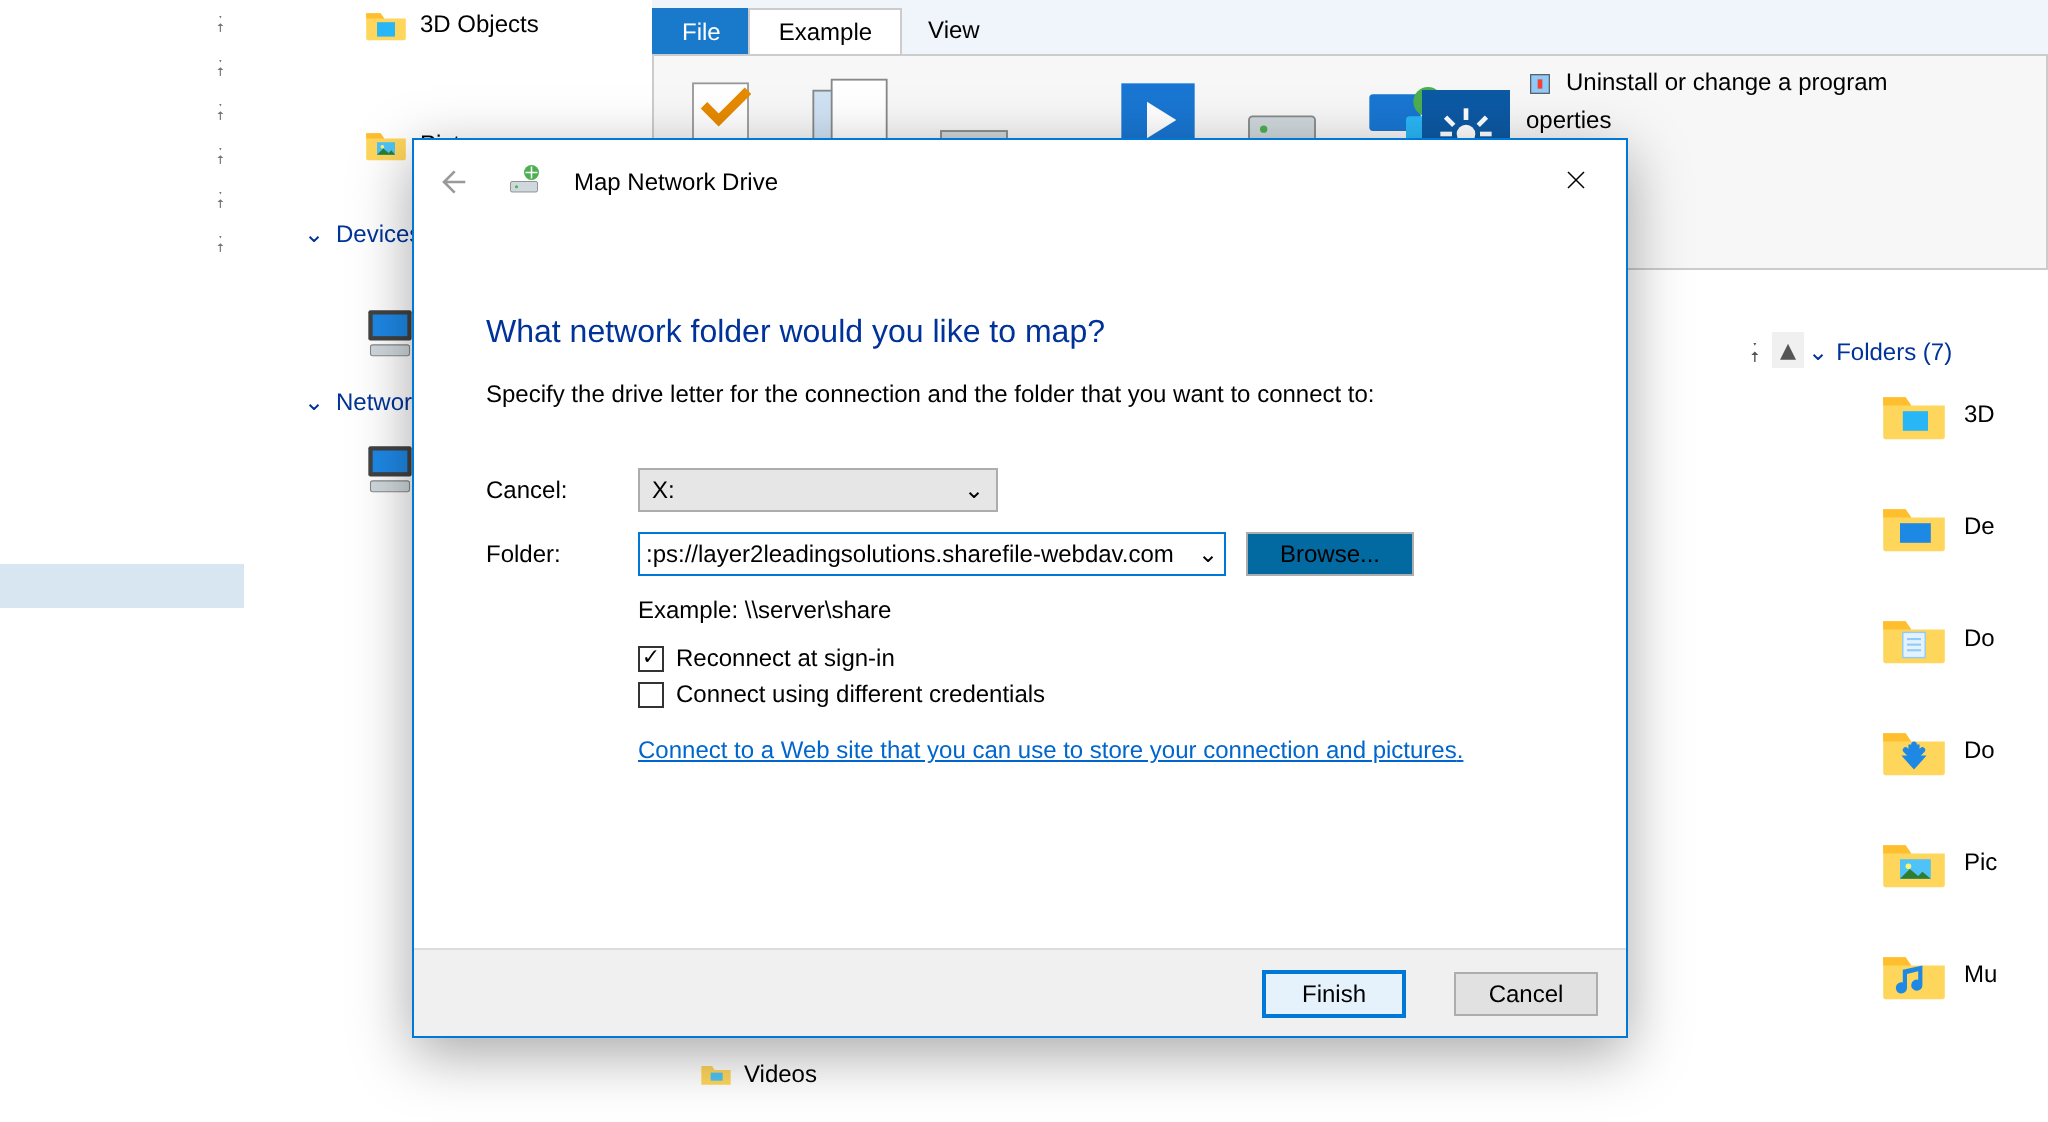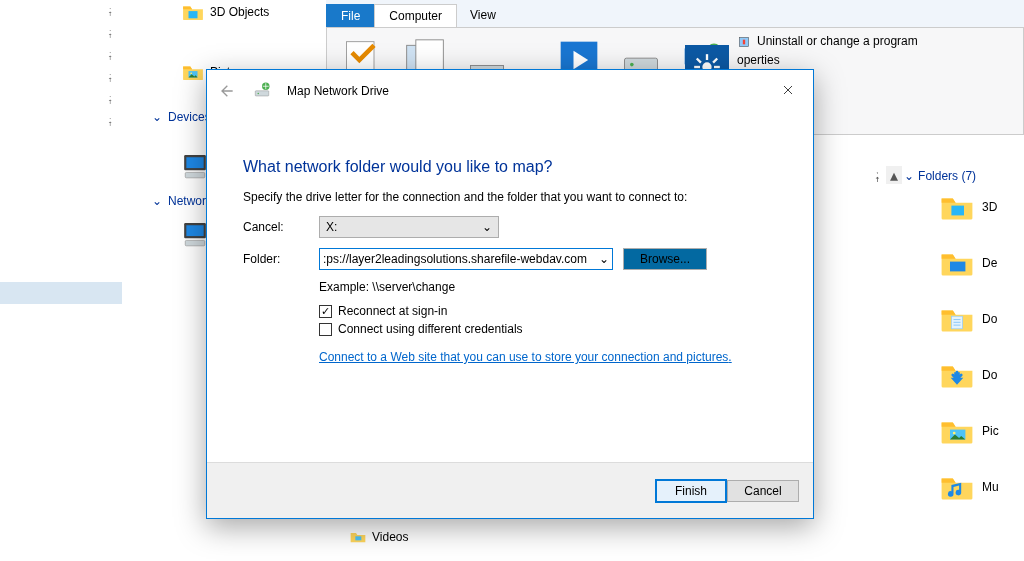--- a/index.html
+++ b/index.html
@@ -22,21 +22,21 @@
 
   
   .ribbon { position:absolute; left:326px; top:0; right:0; height:135px; background:#f0f5fb; }
   .tabs { position:absolute; left:0; top:4px; height:24px; display:flex; font-size:12px; }
   .tab { padding:4px 14px; background:#fff; border:1px solid #ccc; border-bottom:none; color:#000;}
   .tab.file { background:#1979ca; color:#fff; border-color:#1979ca; }
   .tab + .tab { margin-left:-1px; }
   .ribbon-body { position:absolute; left:0; top:27px; right:0; bottom:0; background:#f6f7f8f0; border:1px solid #ccc; }
   .rib-icons { position:absolute; left:14px; top:10px; display:flex; gap:18px; }
   .rib-icons div { width:44px; height:44px; }
-  .rib-uninst { position:absolute; left:358px; top:4px; font-size:12px; color:#000; display:flex; align-items:center; gap:8px;justify-content:space-between;}
+  .rib-uninst { position:absolute; left:384px; top:4px; font-size:12px; color:#000; display:flex; align-items:center; gap:8px;justify-content:space-between;}
   .gearbox { width:44px; height:44px; background:#0c59a4; display:flex; align-items:center; justify-content:center; }
 
   
   .rightcol { position:absolute; right:0; top:165px; width:120px; font-size:12px; }
   .rightcol .hdr { color:#003399; display:flex; align-items:center; gap:4px; padding:4px 0 10px 0;}
   .rc-item { display:flex; align-items:center; gap:8px; margin:0 0 28px 36px; }
   .rc-item .fld { width:34px; height:28px; }
 
   
   .bottom-side { position:absolute; left:350px; top:518px; font-size:12px; }
@@ -45,31 +45,31 @@
   .pin-icon-top { position:absolute; left:870px; top:168px; }
   .scroll-up { position:absolute; left:886px; top:166px; width:16px; height:18px; background:#f0f0f0; display:flex; align-items:center; justify-content:center; color:#555;}
 
   
   .dialog { position:absolute; left:206px; top:69px; width:608px; height:450px; background:#fff; border:1px solid #0078d7; box-shadow:0 8px 28px rgba(0,0,0,0.35); }
   .dlg-title { position:absolute; left:8px; top:10px; display:flex; align-items:center; gap:16px; font-size:12px; }
   .dlg-title .back { width:22px; height:22px; display:flex; align-items:center; justify-content:center; color:#888;}
   .dlg-close { position:absolute; right:4px; top:6px; width:42px; height:28px; display:flex; align-items:center; justify-content:center; font-size:16px; color:#000;}
   .dlg-body { position:absolute; left:36px; top:64px; right:36px; bottom:54px; font-size:12px; color:#000; }
   .dlg-body h1 { color:#003399; font-weight:400; font-size:16px; margin:24px 0 14px 0; }
-  .dlg-body .instr { margin-bottom:12px; }
+  .dlg-body .instr { margin-bottom:30px; }
   .frow { display:flex; align-items:center; margin-bottom:10px; }
   .frow .lab { width:76px; }
   .drive-sel { width:180px; height:22px; border:1px solid #adadad; background:#e6e6e6; display:flex; align-items:center; justify-content:space-between; padding:0 6px; font-size:12px;}
   .folder-combo { width:294px; height:22px; border:1px solid #0078d7; display:flex; align-items:center; justify-content:space-between; padding:0 3px; font-size:12px;}
   .browse { width:84px; height:22px; margin-left:10px; border:1px solid #adadad; background:#0369a1; font-size:12px;}
   .example { margin:8px 0 10px 76px; }
   .chk { display:flex; align-items:center; gap:6px; margin:4px 0 4px 76px; }
   .chk .box { width:13px; height:13px; border:1px solid #333; display:flex; align-items:center; justify-content:center; font-size:11px; line-height:1;}
   .link { color:#0066cc; text-decoration:underline; margin:10px 0 0 76px; display:inline-block; }
-  .dlg-footer { position:absolute; left:0; right:0; bottom:0; height:56px; background:#f0f0f0; border-top:1px solid #dcdcdc; display:flex; align-items:center; justify-content:flex-end; padding-right:14px; gap:0;}
+  .dlg-footer { position:absolute; left:0; right:0; bottom:0; height:44px; background:#f0f0f0; border-top:1px solid #dcdcdc; display:flex; align-items:center; justify-content:flex-end; padding-right:14px; gap:24px;}
   .btn { width:72px; height:22px; font-size:12px; border:1px solid #adadad; background:#e1e1e1;}
   .btn.primary { border:2px solid #0078d7; background:#e5f1fb; height:24px;}
 
   
   .folder-icon { display:inline-block; }
   .folder-icon svg { display:block; }
 </style>
 </head>
 <body>
 
@@ -142,21 +142,21 @@
     <div style="height:60px"></div>
     <div class="side-head">
       <span class="chev">⌄</span>
       <span>Network</span>
     </div>
   </div>
 
   <div class="ribbon">
     <div class="tabs">
       <div class="tab file">File</div>
-      <div class="tab">Computer</div>
+      <div class="tab">Example</div>
       <div class="tab" style="border:none;background:transparent">View</div>
     </div>
     <div class="ribbon-body">
       <div class="rib-icons">
         <div><svg viewBox="0 0 48 48">
               <rect x="6" y="4" width="30" height="40" fill="#fff" stroke="#999"></rect>
               <path d="M12 16l8 8 16-16" stroke="#e68a00" stroke-width="5" fill="none"></path>
             </svg></div>
         <div><svg viewBox="0 0 48 48">
               <rect x="4" y="8" width="30" height="36" fill="#cfe2f3" stroke="#888"></rect>
@@ -357,21 +357,21 @@
 
     <div class="frow">
       <span class="lab">Folder:</span>
       <div class="folder-combo">
         <span style="white-space:nowrap;overflow:hidden">:ps://layer2leadingsolutions.sharefile-webdav.com</span>
         <span>⌄</span>
       </div>
       <button class="browse">Browse...</button>
     </div>
 
-    <div class="example">Example: \\server\change</div>
+    <div class="example">Example: \\server\share</div>
 
     <div class="chk">
       <span class="box">✓</span>
       <span>Reconnect at sign-in</span>
     </div>
     <div class="chk">
       <span class="box"></span>
       <span>Connect using different credentials</span>
     </div>
 

